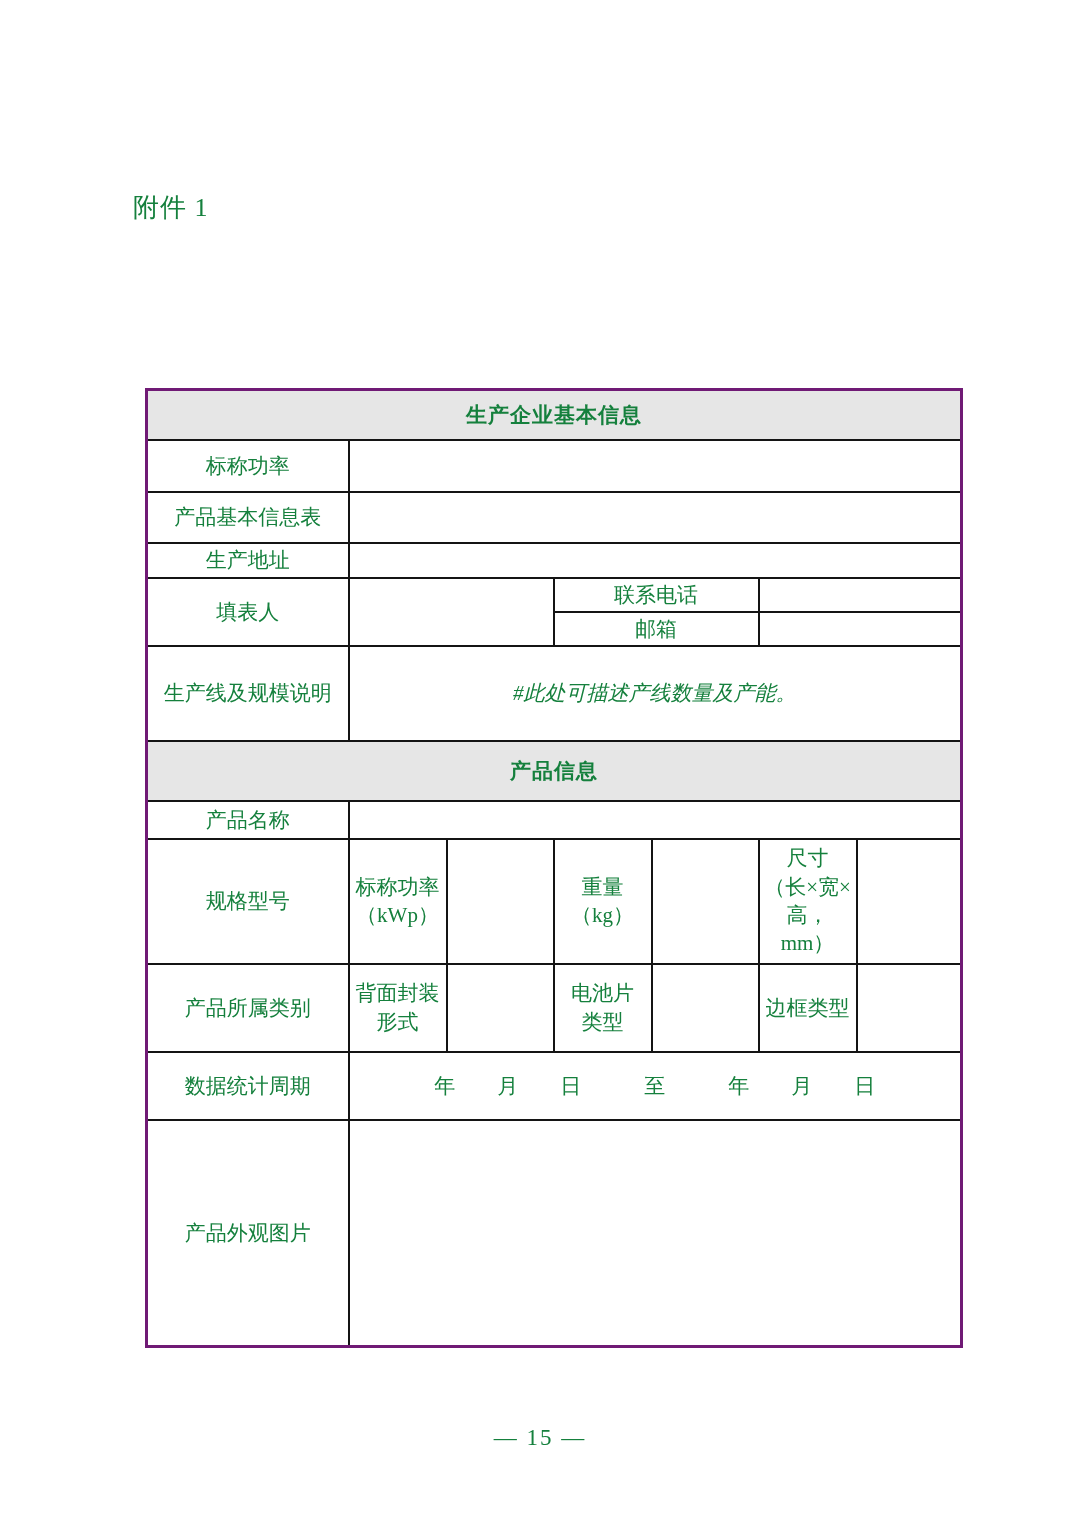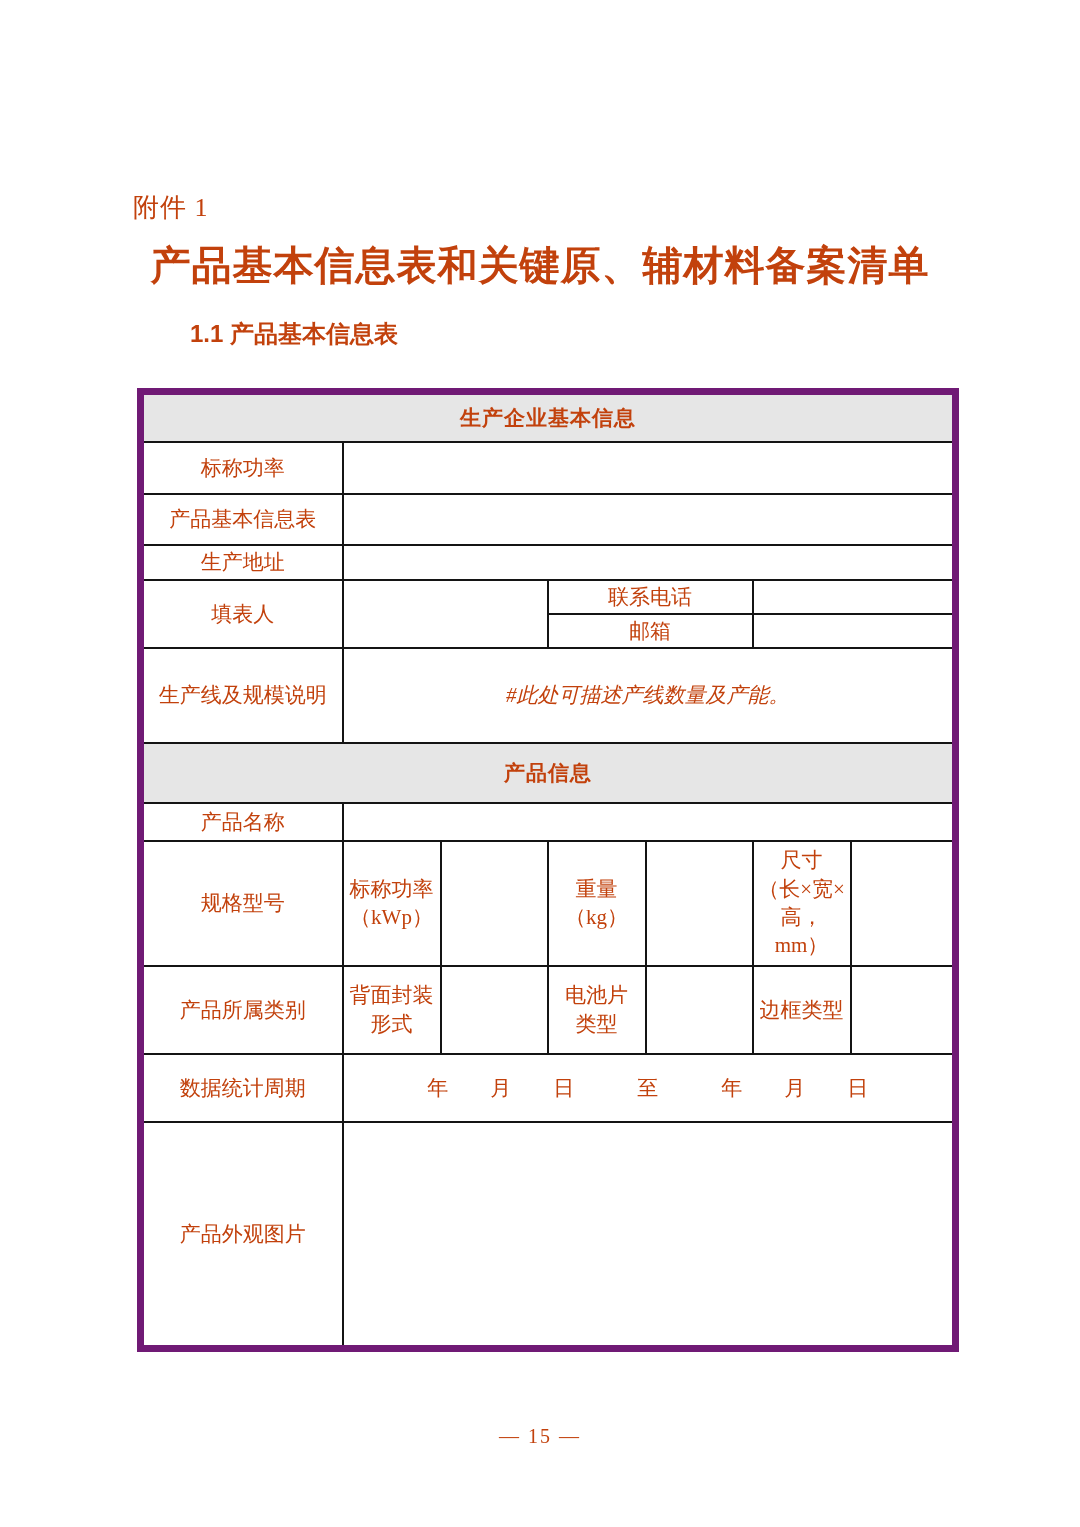--- a/index.html
+++ b/index.html
@@ -5,21 +5,21 @@
   html, body {
     margin: 0;
     padding: 0;
     background: #ffffff;
   }
   .page {
     position: relative;
     width: 1080px;
     height: 1527px;
     background: #ffffff;
-    color: #c2410c;
+    color: #15803d;
     font-family: "Liberation Serif", serif;
     overflow: hidden;
   }
   .attachment-label {
     position: absolute;
     left: 133px;
     top: 190px;
     font-size: 26px;
     letter-spacing: 1px;
   }
@@ -37,26 +37,26 @@
   .section-heading {
     position: absolute;
     left: 190px;
     top: 318px;
     font-size: 24px;
     font-weight: bold;
     font-family: "Liberation Sans", sans-serif;
   }
   table.form {
     position: absolute;
-    left: 137px;
+    left: 145px;
     top: 388px;
     width: 815px;
     border-collapse: collapse;
     table-layout: fixed;
-    border: 7px solid #701a75;
+    border: 3px solid #701a75;
   }
   table.form td {
     border: 2px solid #141414;
     text-align: center;
     vertical-align: middle;
     font-size: 21px;
     padding: 2px 4px;
     overflow: hidden;
   }
   td.sec-header {
@@ -74,34 +74,32 @@
   td.preline {
     white-space: pre-line;
     line-height: 1.35;
   }
   .page-number {
     position: absolute;
     left: 0;
     top: 1425px;
     width: 1080px;
     text-align: center;
-    font-size: 20px;
+    font-size: 23px;
     letter-spacing: 2px;
   }
 </style>
 </head>
 <body>
 
 <div class="page">
 
   <div class="attachment-label">附件 1</div>
 
-  <div class="doc-title">产品基本信息表和关键原、辅材料备案清单</div>
 
-  <div class="section-heading">1.1 产品基本信息表</div>
 
   <table class="form">
     <colgroup>
       <col style="width:101px">
         <col style="width:101px">
       <col style="width:98px">
         <col style="width:107px">
       <col style="width:98px">
         <col style="width:107px">
       <col style="width:98px">

